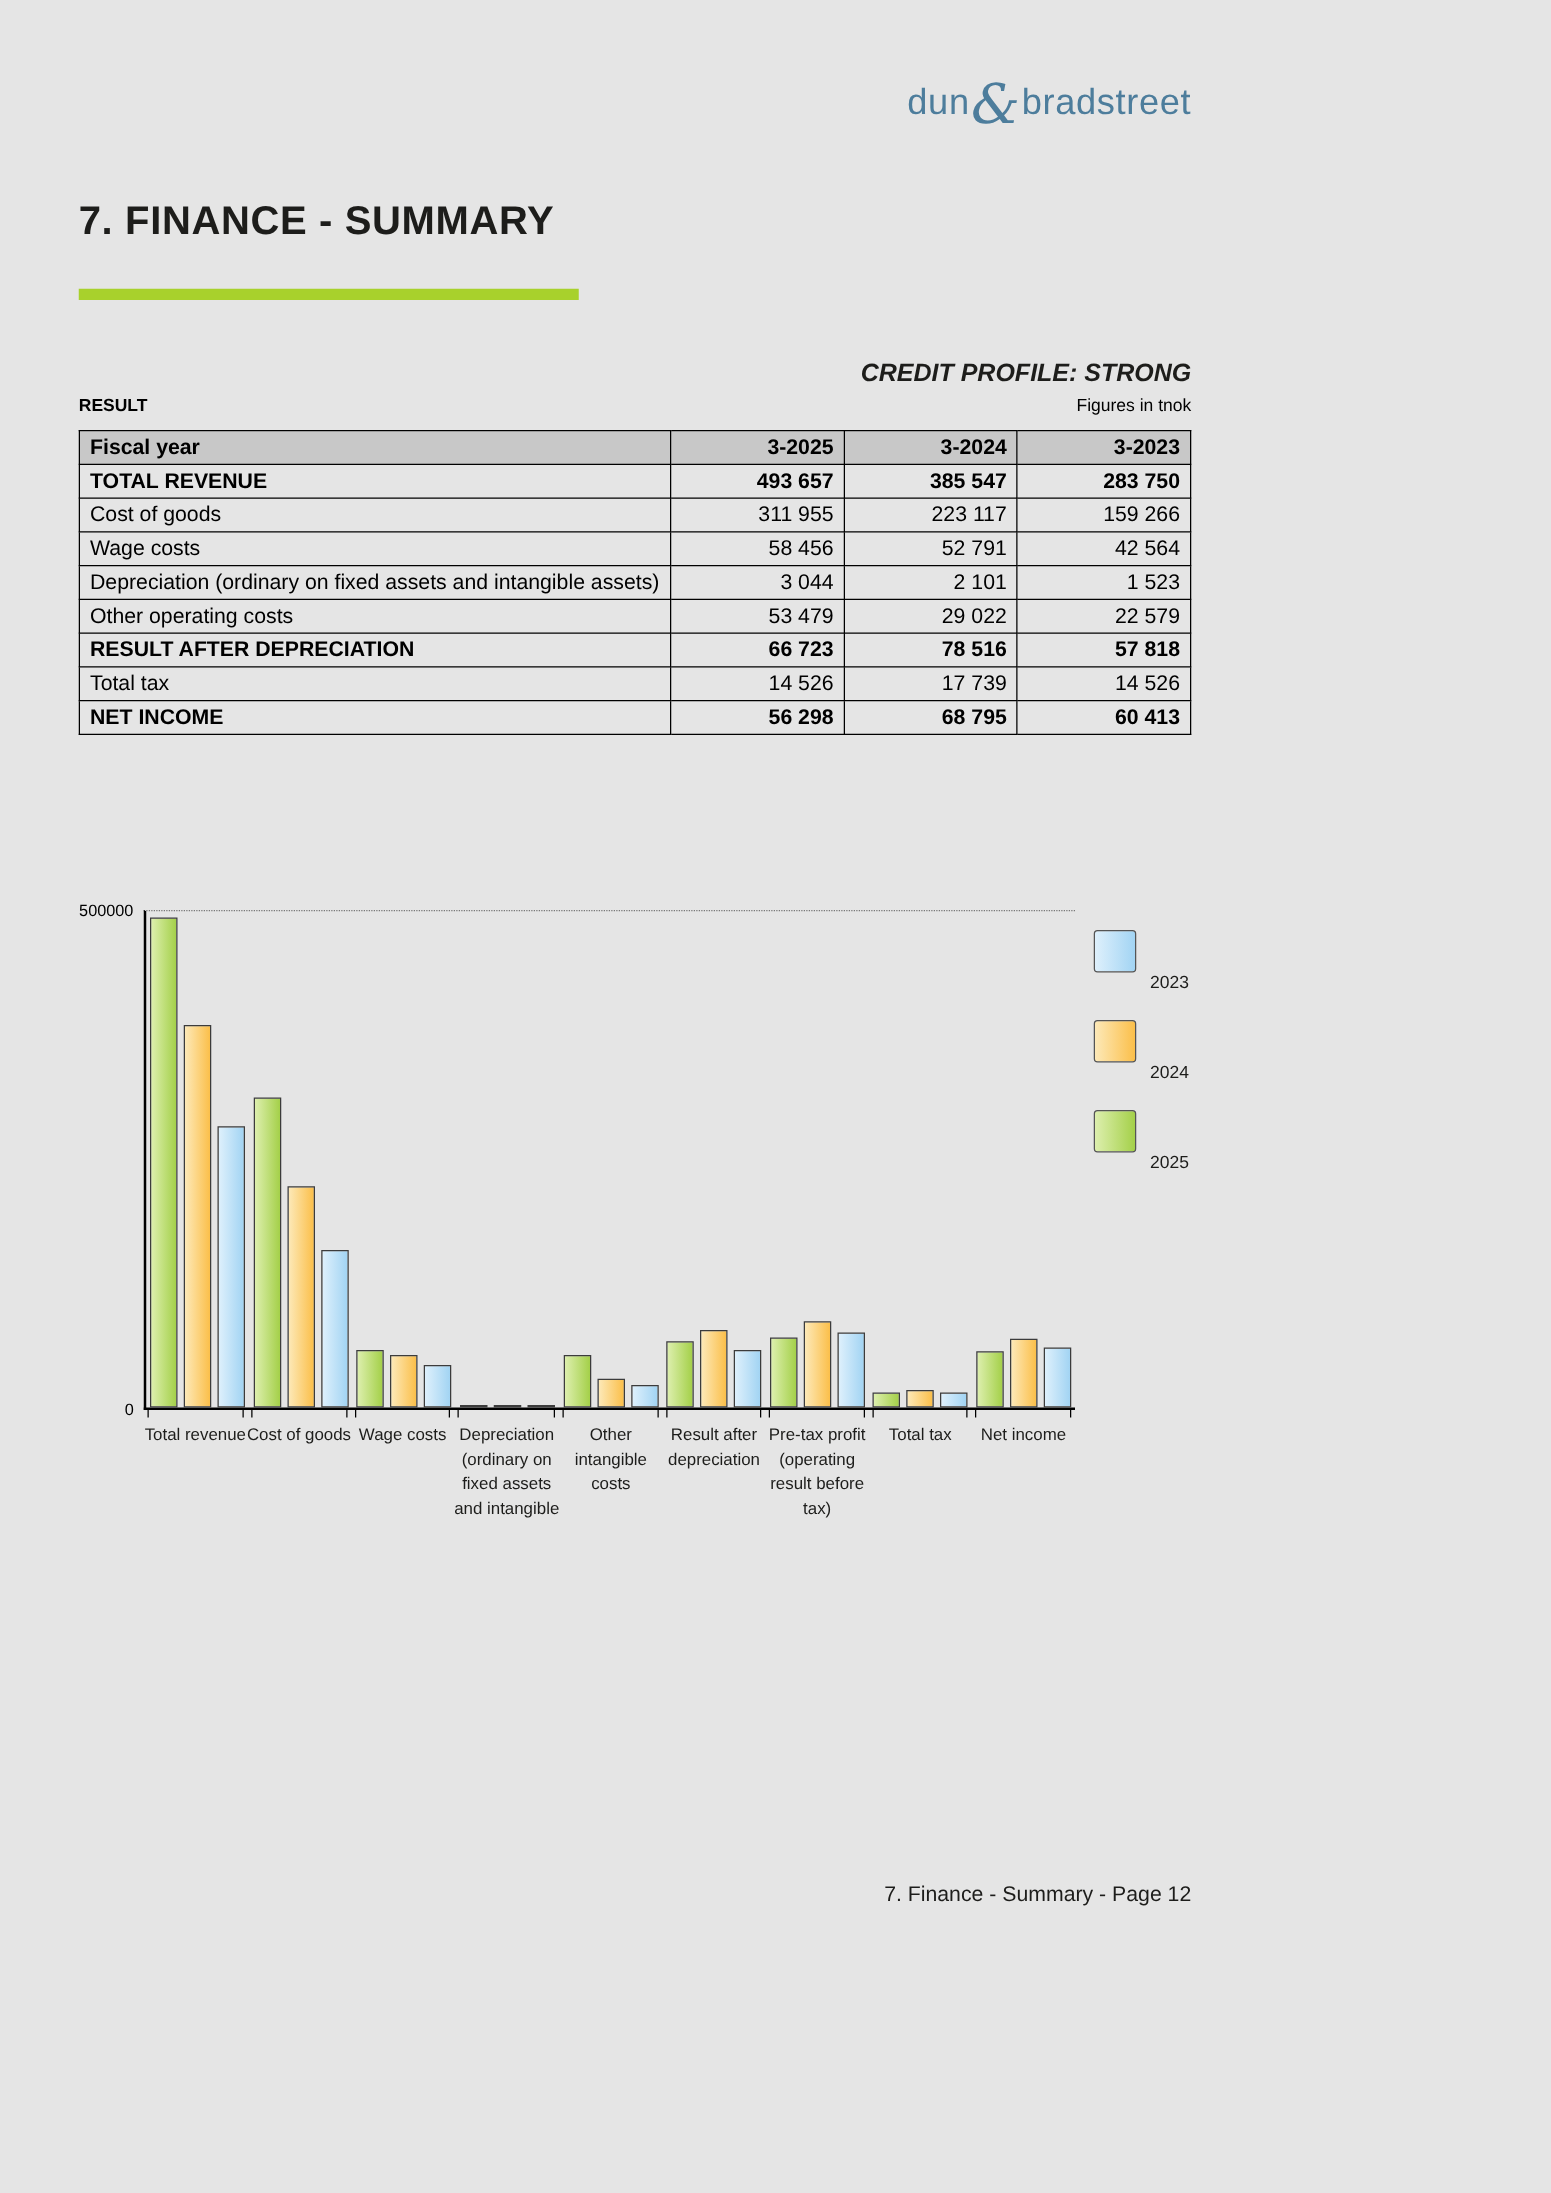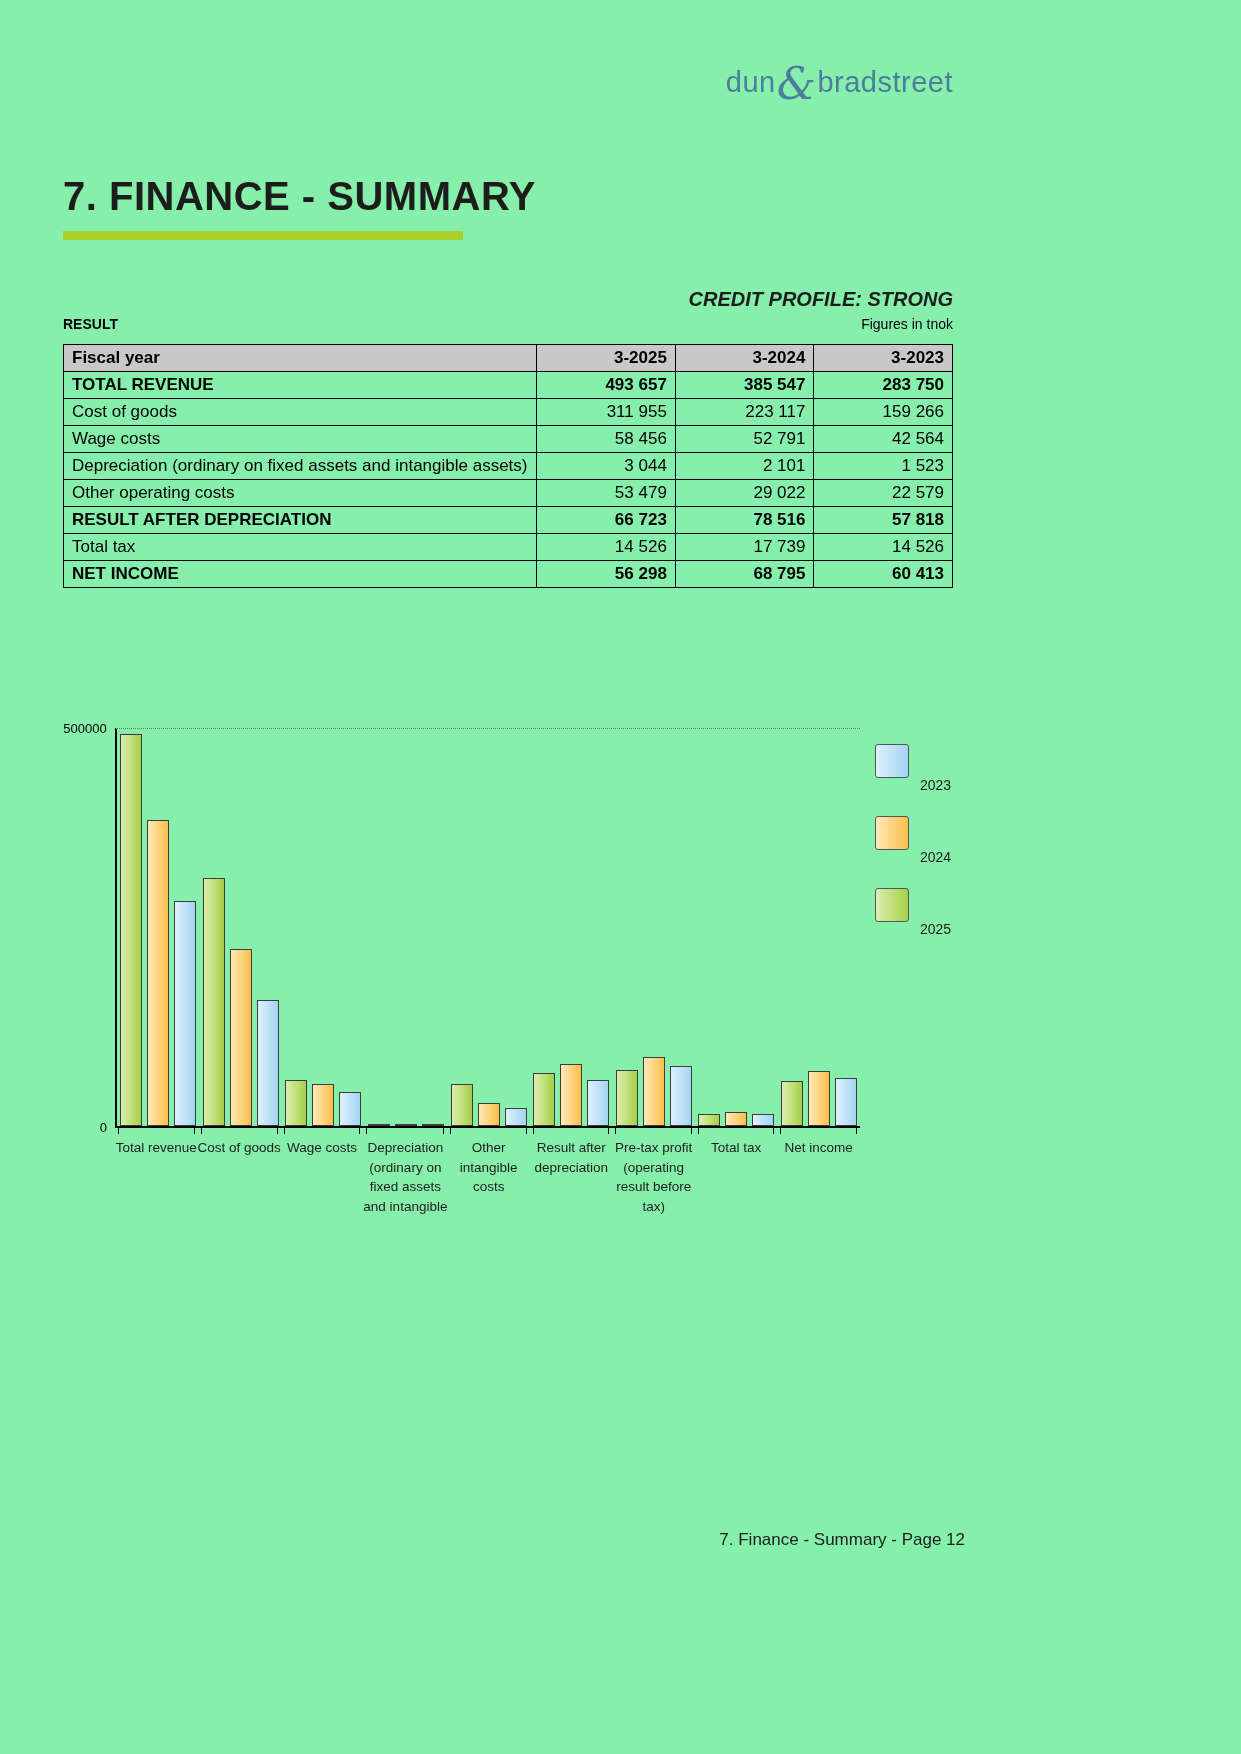--- a/index.html
+++ b/index.html
@@ -1,28 +1,28 @@
 <!DOCTYPE html>
 <html><head>
 <meta charset="utf-8">
 <style>
   * { margin:0; padding:0; box-sizing:border-box; }
   html,body { background:#ffffff; }
   .page {
-    position:relative; width:1241px; height:1754px; background:#86efac;
+    position:relative; width:1241px; height:1754px; background:#e5e5e5;
     font-family:"Liberation Sans", sans-serif; color:#000; overflow:hidden;
   }
   .content { position:absolute; left:63px; top:0; width:890px; height:1754px; }
 
   
   .logo { position:absolute; top:66px; right:0; font-size:29px; color:#4d7d9c; letter-spacing:0.5px; white-space:nowrap; }
   .logo .amp { font-family:"DejaVu Serif", serif; font-style:italic; font-size:44px; line-height:0; vertical-align:-7px; margin:0 1px; }
 
   
-  .title { position:absolute; top:174px; left:0; font-size:40px; font-weight:bold; color:#1d1d1b; letter-spacing:0.5px; }
+  .title { position:absolute; top:158px; left:0; font-size:32px; font-weight:bold; color:#1d1d1b; letter-spacing:0.5px; }
   .green-rule { position:absolute; top:231px; left:0; width:400px; height:9px; background:#a8d12c; }
 
   .credit-profile { position:absolute; top:288px; right:0; font-size:20px; font-weight:bold; color:#1d1d1b;font-style:italic; }
   .table-meta { position:absolute; top:316px; left:0; width:100%; display:flex; justify-content:space-between; font-size:14px; }
   .result-label { font-weight:bold; }
 
   
   .fin-table { position:absolute; top:344px; left:0; width:890px; border-collapse:collapse; font-size:17px; }
   .fin-table th, .fin-table td { border:1px solid #000; padding:3px 8px; height:27px; vertical-align:middle; }
   .fin-table thead th { background:#c8c8c8; font-weight:bold; }
@@ -45,21 +45,21 @@
   .xlabels { position:absolute; left:52px; top:400px; width:745px; display:flex; }
   .xcell { flex:1; position:relative; text-align:center; font-size:13.5px; line-height:1.45; padding-top:10px; color:#1d1d1b; }
   .bracket { position:absolute; top:0; left:3px; right:3px; height:6px; border-left:1px solid #000; border-right:1px solid #000; }
   .xline { white-space:nowrap; }
 
   .legend { position:absolute; left:812px; top:1px; }
   .legend-row { display:flex; align-items:center; margin-bottom:8px; }
   .legend-box { width:34px; height:34px; border:1px solid #555; border-radius:3px; margin-right:11px; }
   .legend-label { font-size:14px; color:#1d1d1b;margin-top:48px; }
 
-  .footer { position:absolute; top:1506px; left:12px; width:890px; text-align:right; font-size:17px; color:#1d1d1b;margin-top:24px; }
+  .footer { position:absolute; top:1506px; left:0; width:890px; text-align:right; font-size:17px; color:#1d1d1b; }
 </style>
 </head>
 <body>
 
 <div class="page">
   <div class="content">
 
     <div class="logo">
       <span>dun</span><span class="amp">&amp;</span><span>bradstreet</span>
     </div>

